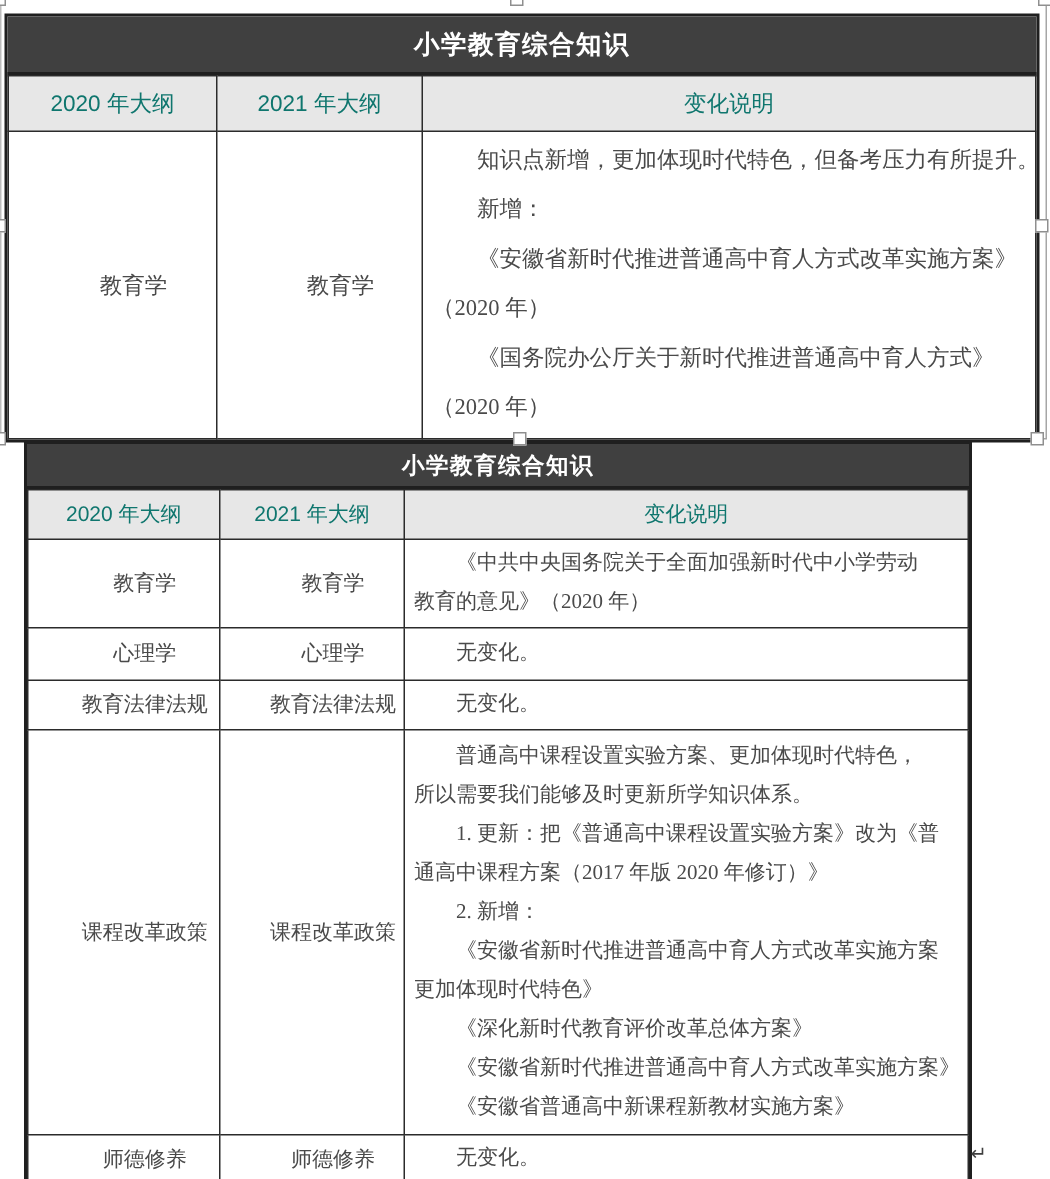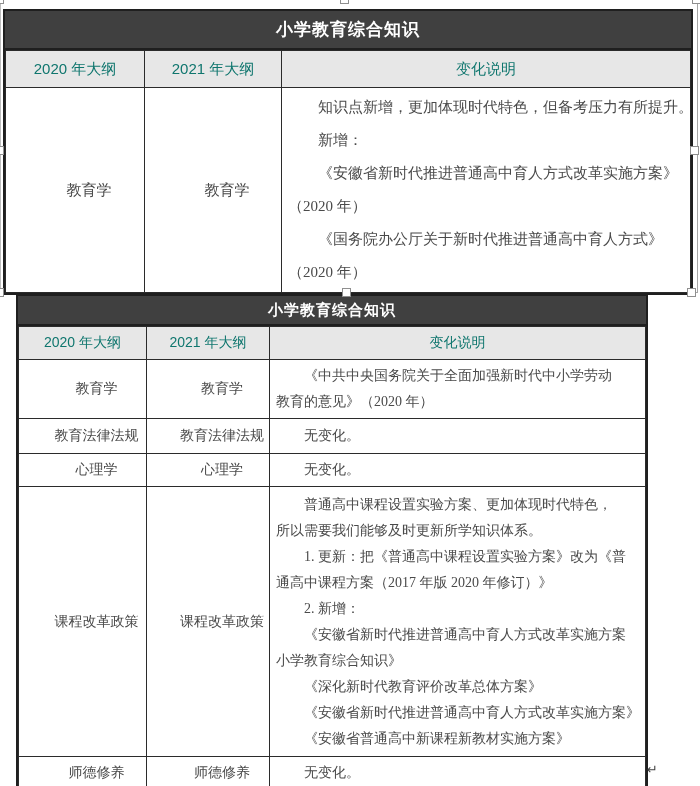--- a/index.html
+++ b/index.html
@@ -185,44 +185,44 @@
     <tbody>
         <tr>
           <td class="name-cell">教育学</td>
           <td class="name-cell">教育学</td>
           <td class="change-cell">
             <div class="line indent">《中共中央国务院关于全面加强新时代中小学劳动</div>
             <div class="line">教育的意见》（2020 年）</div>
           </td>
         </tr>
         <tr>
+          <td class="name-cell">心理学</td>
+          <td class="name-cell">心理学</td>
+          <td class="change-cell">
+            <div class="line indent">无变化。</div>
+          </td>
+        </tr>
+        <tr>
           <td class="name-cell">教育法律法规</td>
           <td class="name-cell">教育法律法规</td>
-          <td class="change-cell">
-            <div class="line indent">无变化。</div>
-          </td>
-        </tr>
-        <tr>
-          <td class="name-cell">心理学</td>
-          <td class="name-cell">心理学</td>
           <td class="change-cell">
             <div class="line indent">无变化。</div>
           </td>
         </tr>
         <tr>
           <td class="name-cell">课程改革政策</td>
           <td class="name-cell">课程改革政策</td>
           <td class="change-cell">
             <div class="line indent">普通高中课程设置实验方案、更加体现时代特色，</div>
             <div class="line">所以需要我们能够及时更新所学知识体系。</div>
             <div class="line indent">1. 更新：把《普通高中课程设置实验方案》改为《普</div>
             <div class="line">通高中课程方案（2017 年版 2020 年修订）》</div>
             <div class="line indent">2. 新增：</div>
             <div class="line indent">《安徽省新时代推进普通高中育人方式改革实施方案</div>
-            <div class="line">小学教育综合知识》</div>
+            <div class="line">更加体现时代特色》</div>
             <div class="line indent">《深化新时代教育评价改革总体方案》</div>
             <div class="line indent">《安徽省新时代推进普通高中育人方式改革实施方案》</div>
             <div class="line indent">《安徽省普通高中新课程新教材实施方案》</div>
           </td>
         </tr>
         <tr>
           <td class="name-cell">师德修养</td>
           <td class="name-cell">师德修养</td>
           <td class="change-cell">
             <div class="line indent">无变化。</div>

